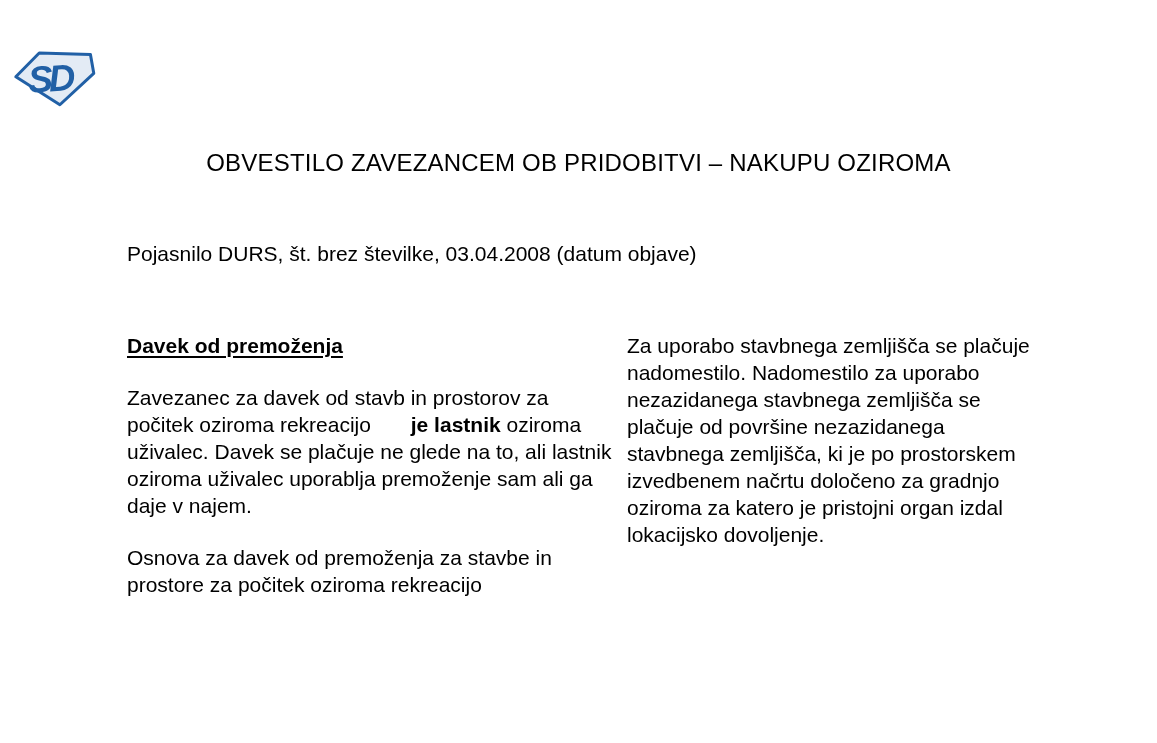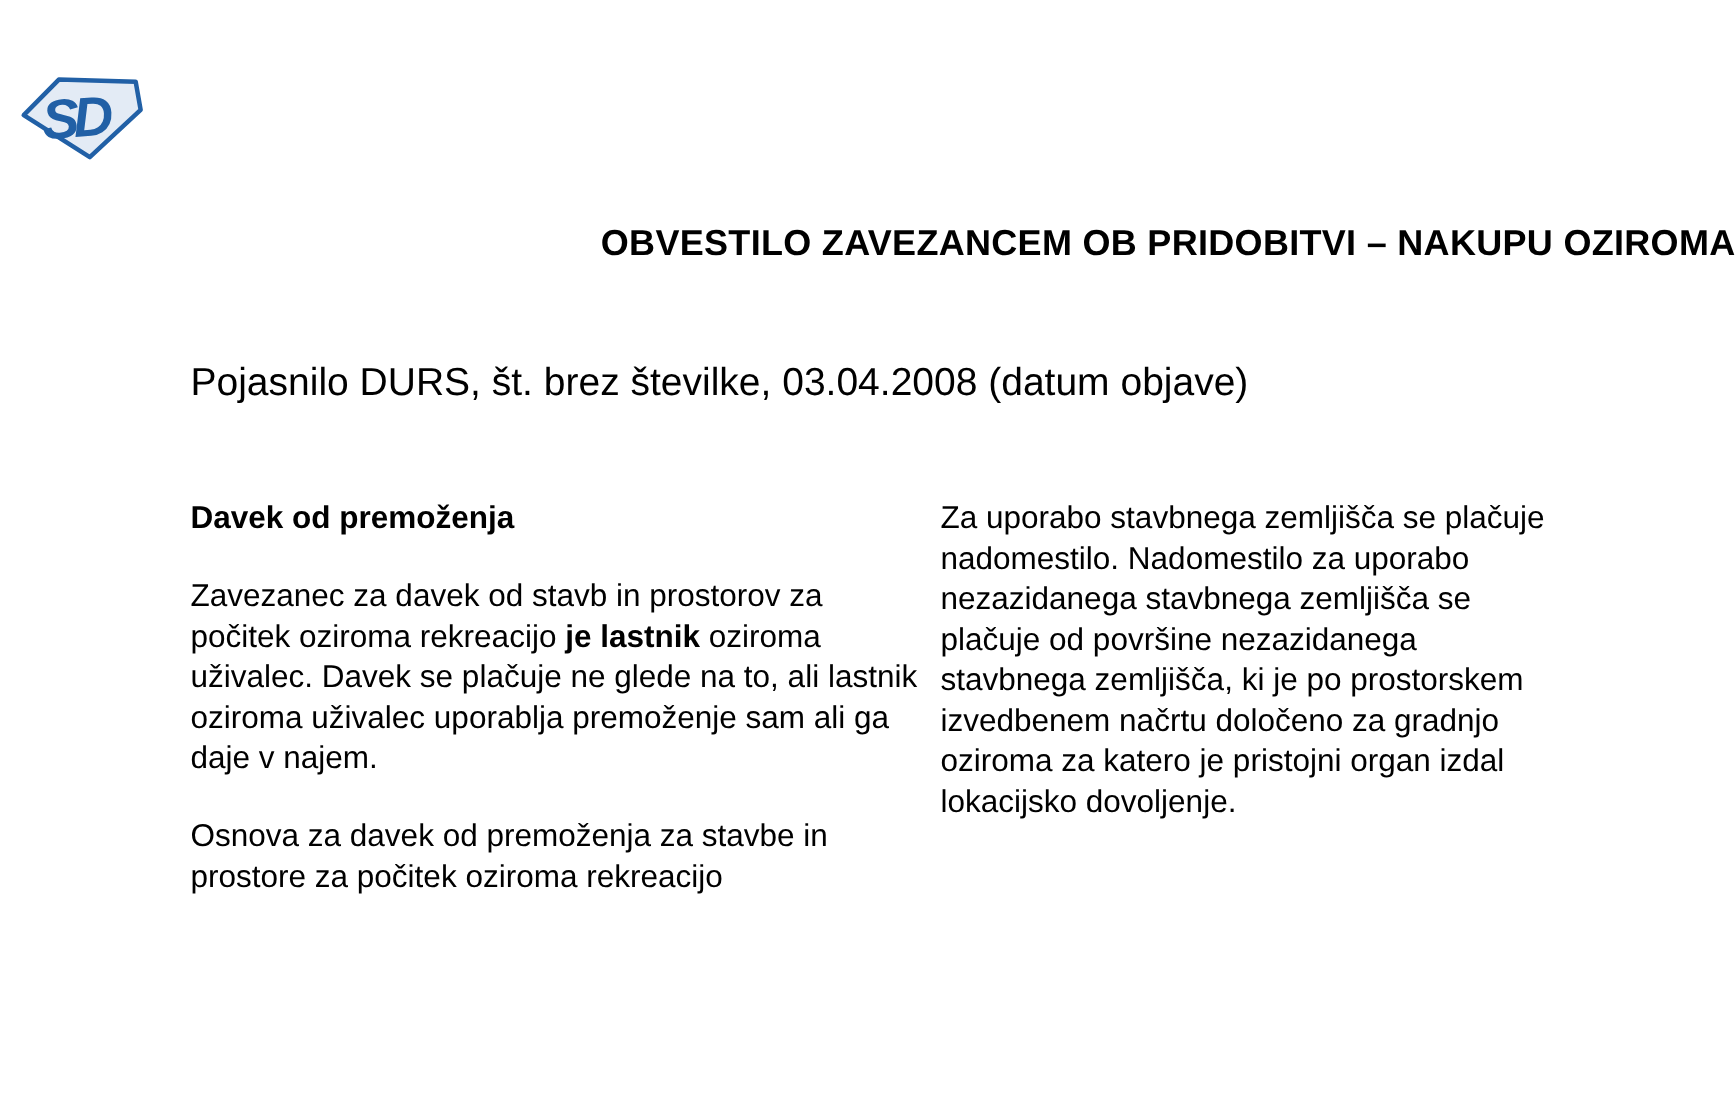--- a/index.html
+++ b/index.html
@@ -15,49 +15,50 @@
   .page { position: absolute; inset: 0; background: #ffffff; }
 
   .logo {
     position: absolute; left: 13px; top: 48px;
     width: 84px; height: 60px;
   }
 
   .doc-title {
     position: absolute; top: 146px; left: 0;
     width: 1157px;
-    text-align: right;
-    font-weight: bold;
+    text-align: center;
+    font-weight: normal;
     font-size: 24px;
     line-height: 34px;
     letter-spacing: 0.2px;
   }
 
   .doc-subtitle {
     position: absolute; top: 241px; left: 127px;
-    font-size: 26px;
+    font-size: 21px;
     line-height: 26px;
   }
 
   .col {
     position: absolute; top: 332px;
     font-size: 21px;
     line-height: 27px;
   }
   .col-left  { left: 127px; width: 486px; }
   .col-right { left: 627px; width: 410px; }
 
   .section-heading {
     font-size: 21px;
     font-weight: bold;
+    text-decoration: underline;
     text-underline-offset: 3px;
     margin: 0 0 25px 0;
   }
   .col p { margin: 0 0 25px 0; }
-  .col p b { font-weight: bold; }
+  .col p b { font-weight: bold; margin-left: 34px; }
 </style>
 </head>
 <body>
 
 <div class="page">
 
   <div class="logo">
     <svg width="84" height="60" viewBox="0 0 84 60" xmlns="http://www.w3.org/2000/svg">
       <g transform="rotate(-4 42 30)">
         <polygon points="3,26 28,4 79,9 81,28 45,57" fill="#e3ebf5" stroke="#2160a6" stroke-width="3" stroke-linejoin="round"></polygon>

